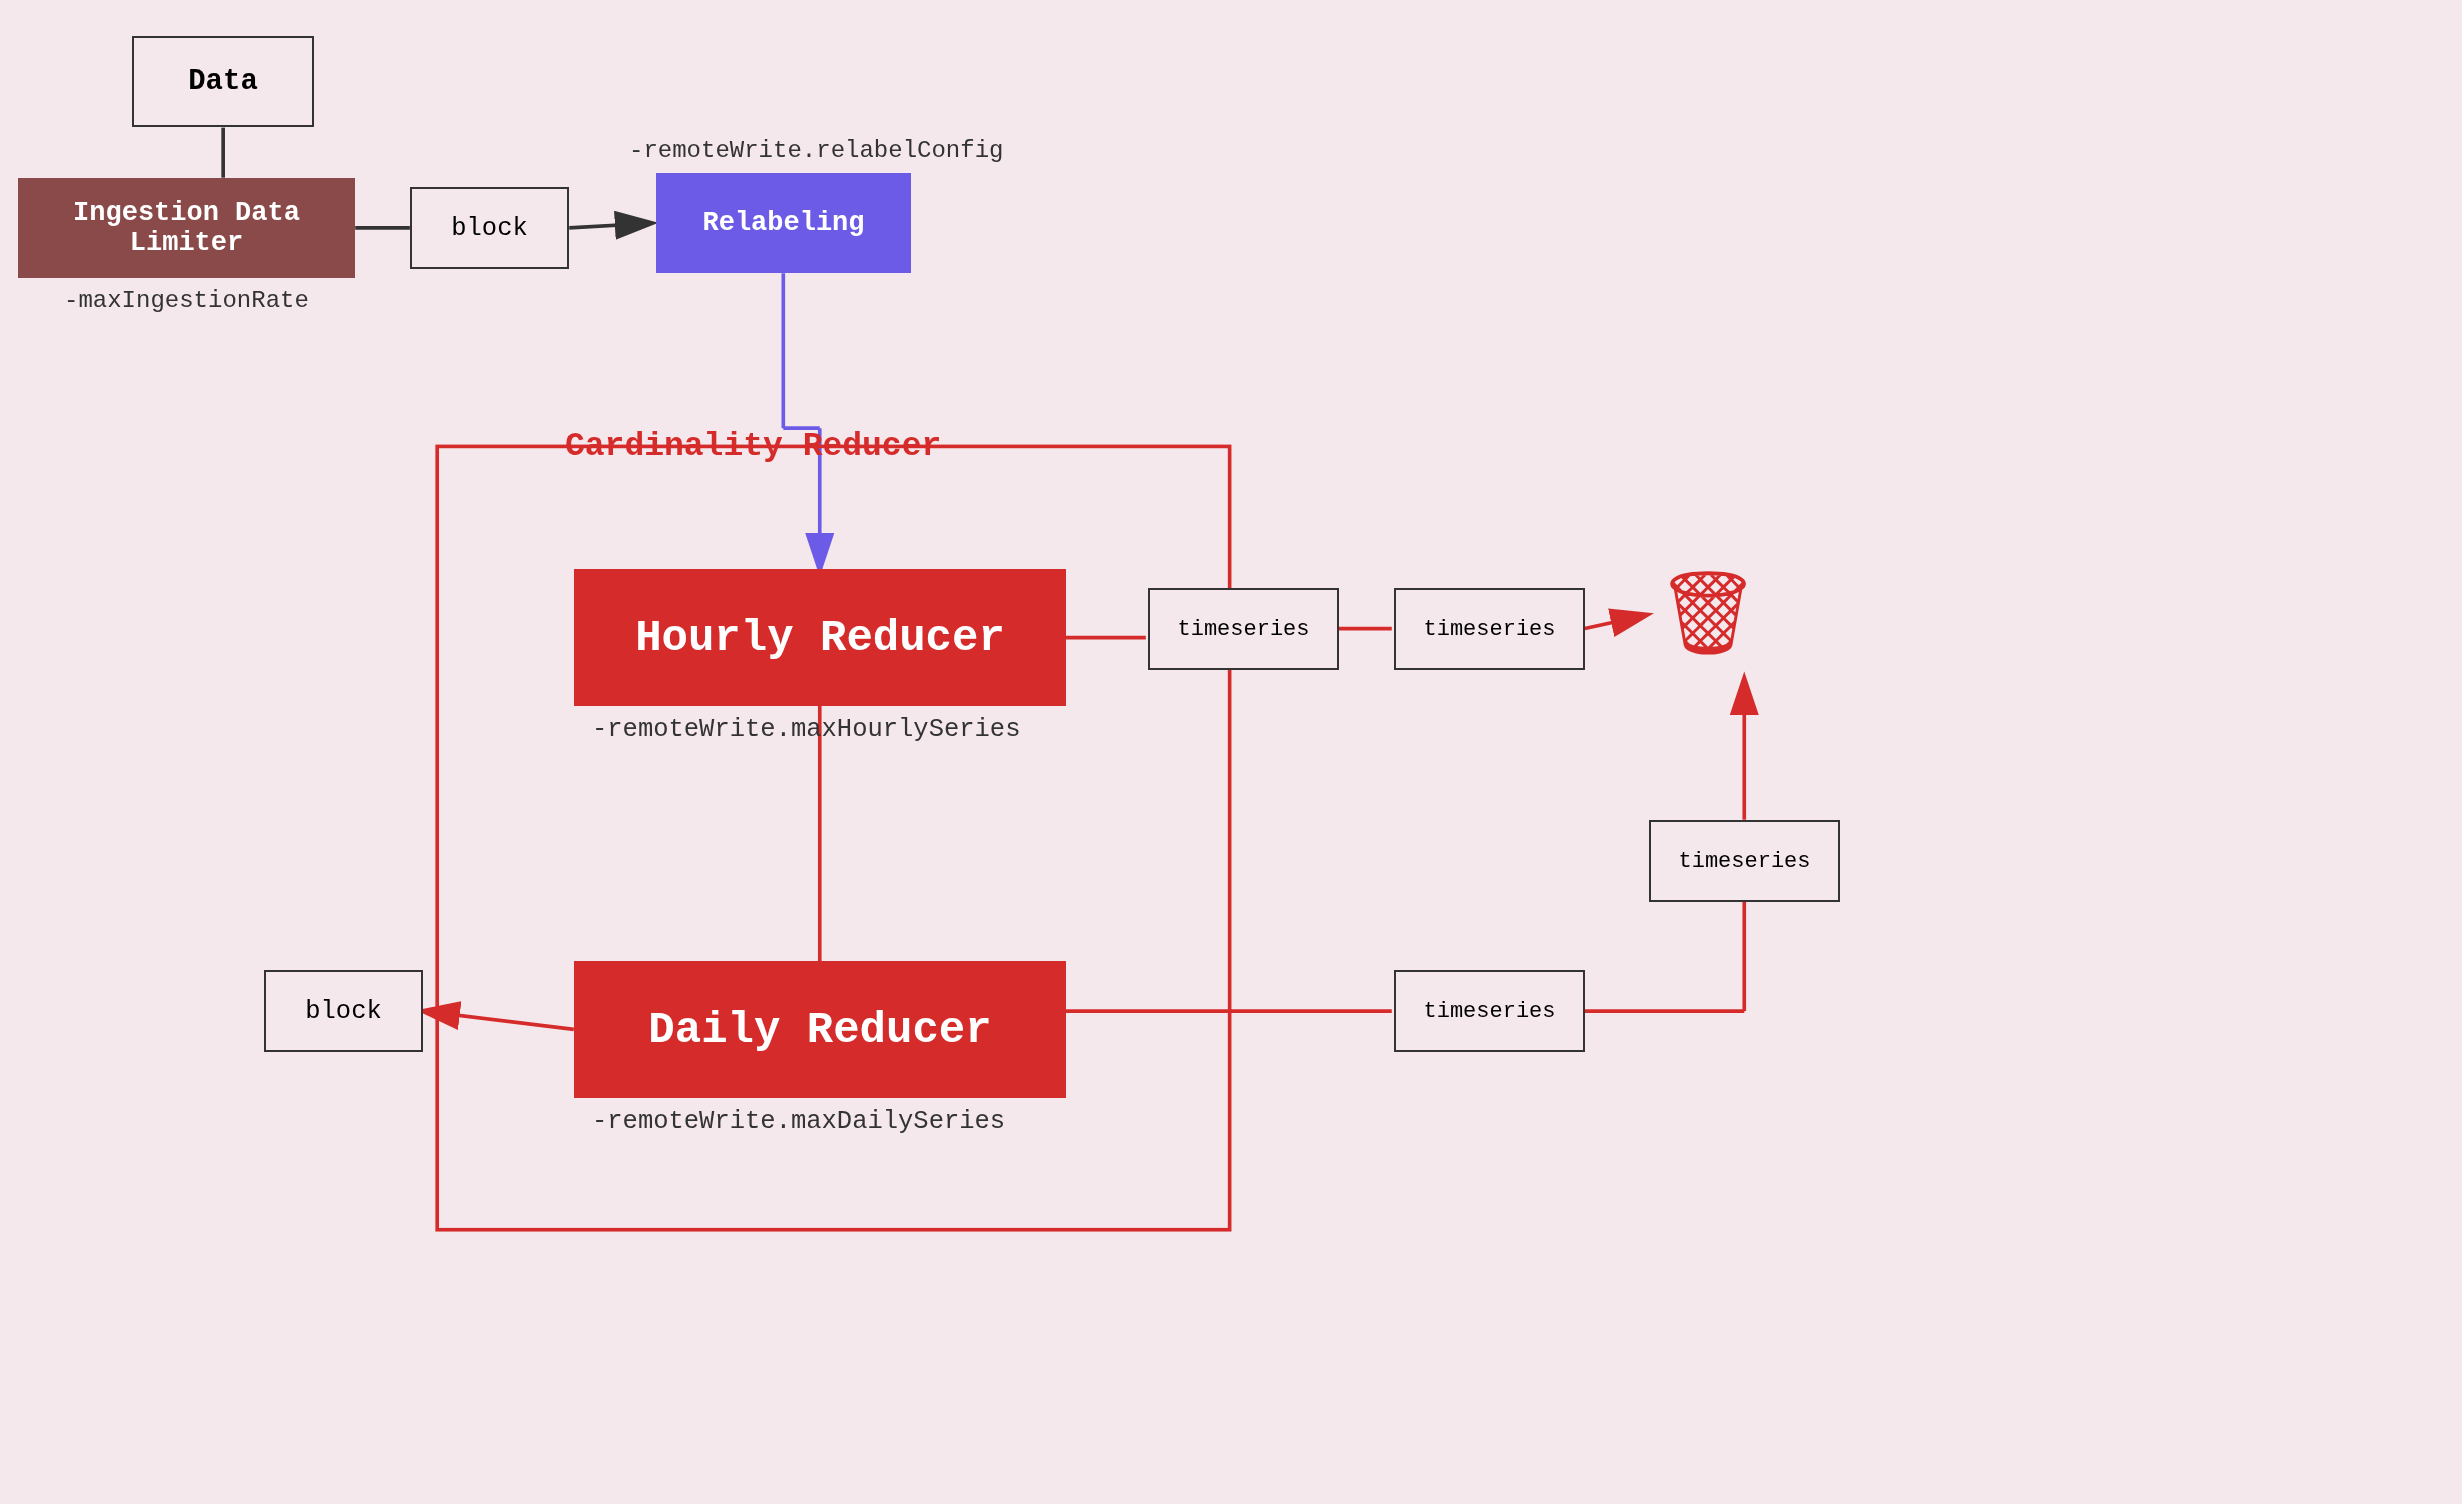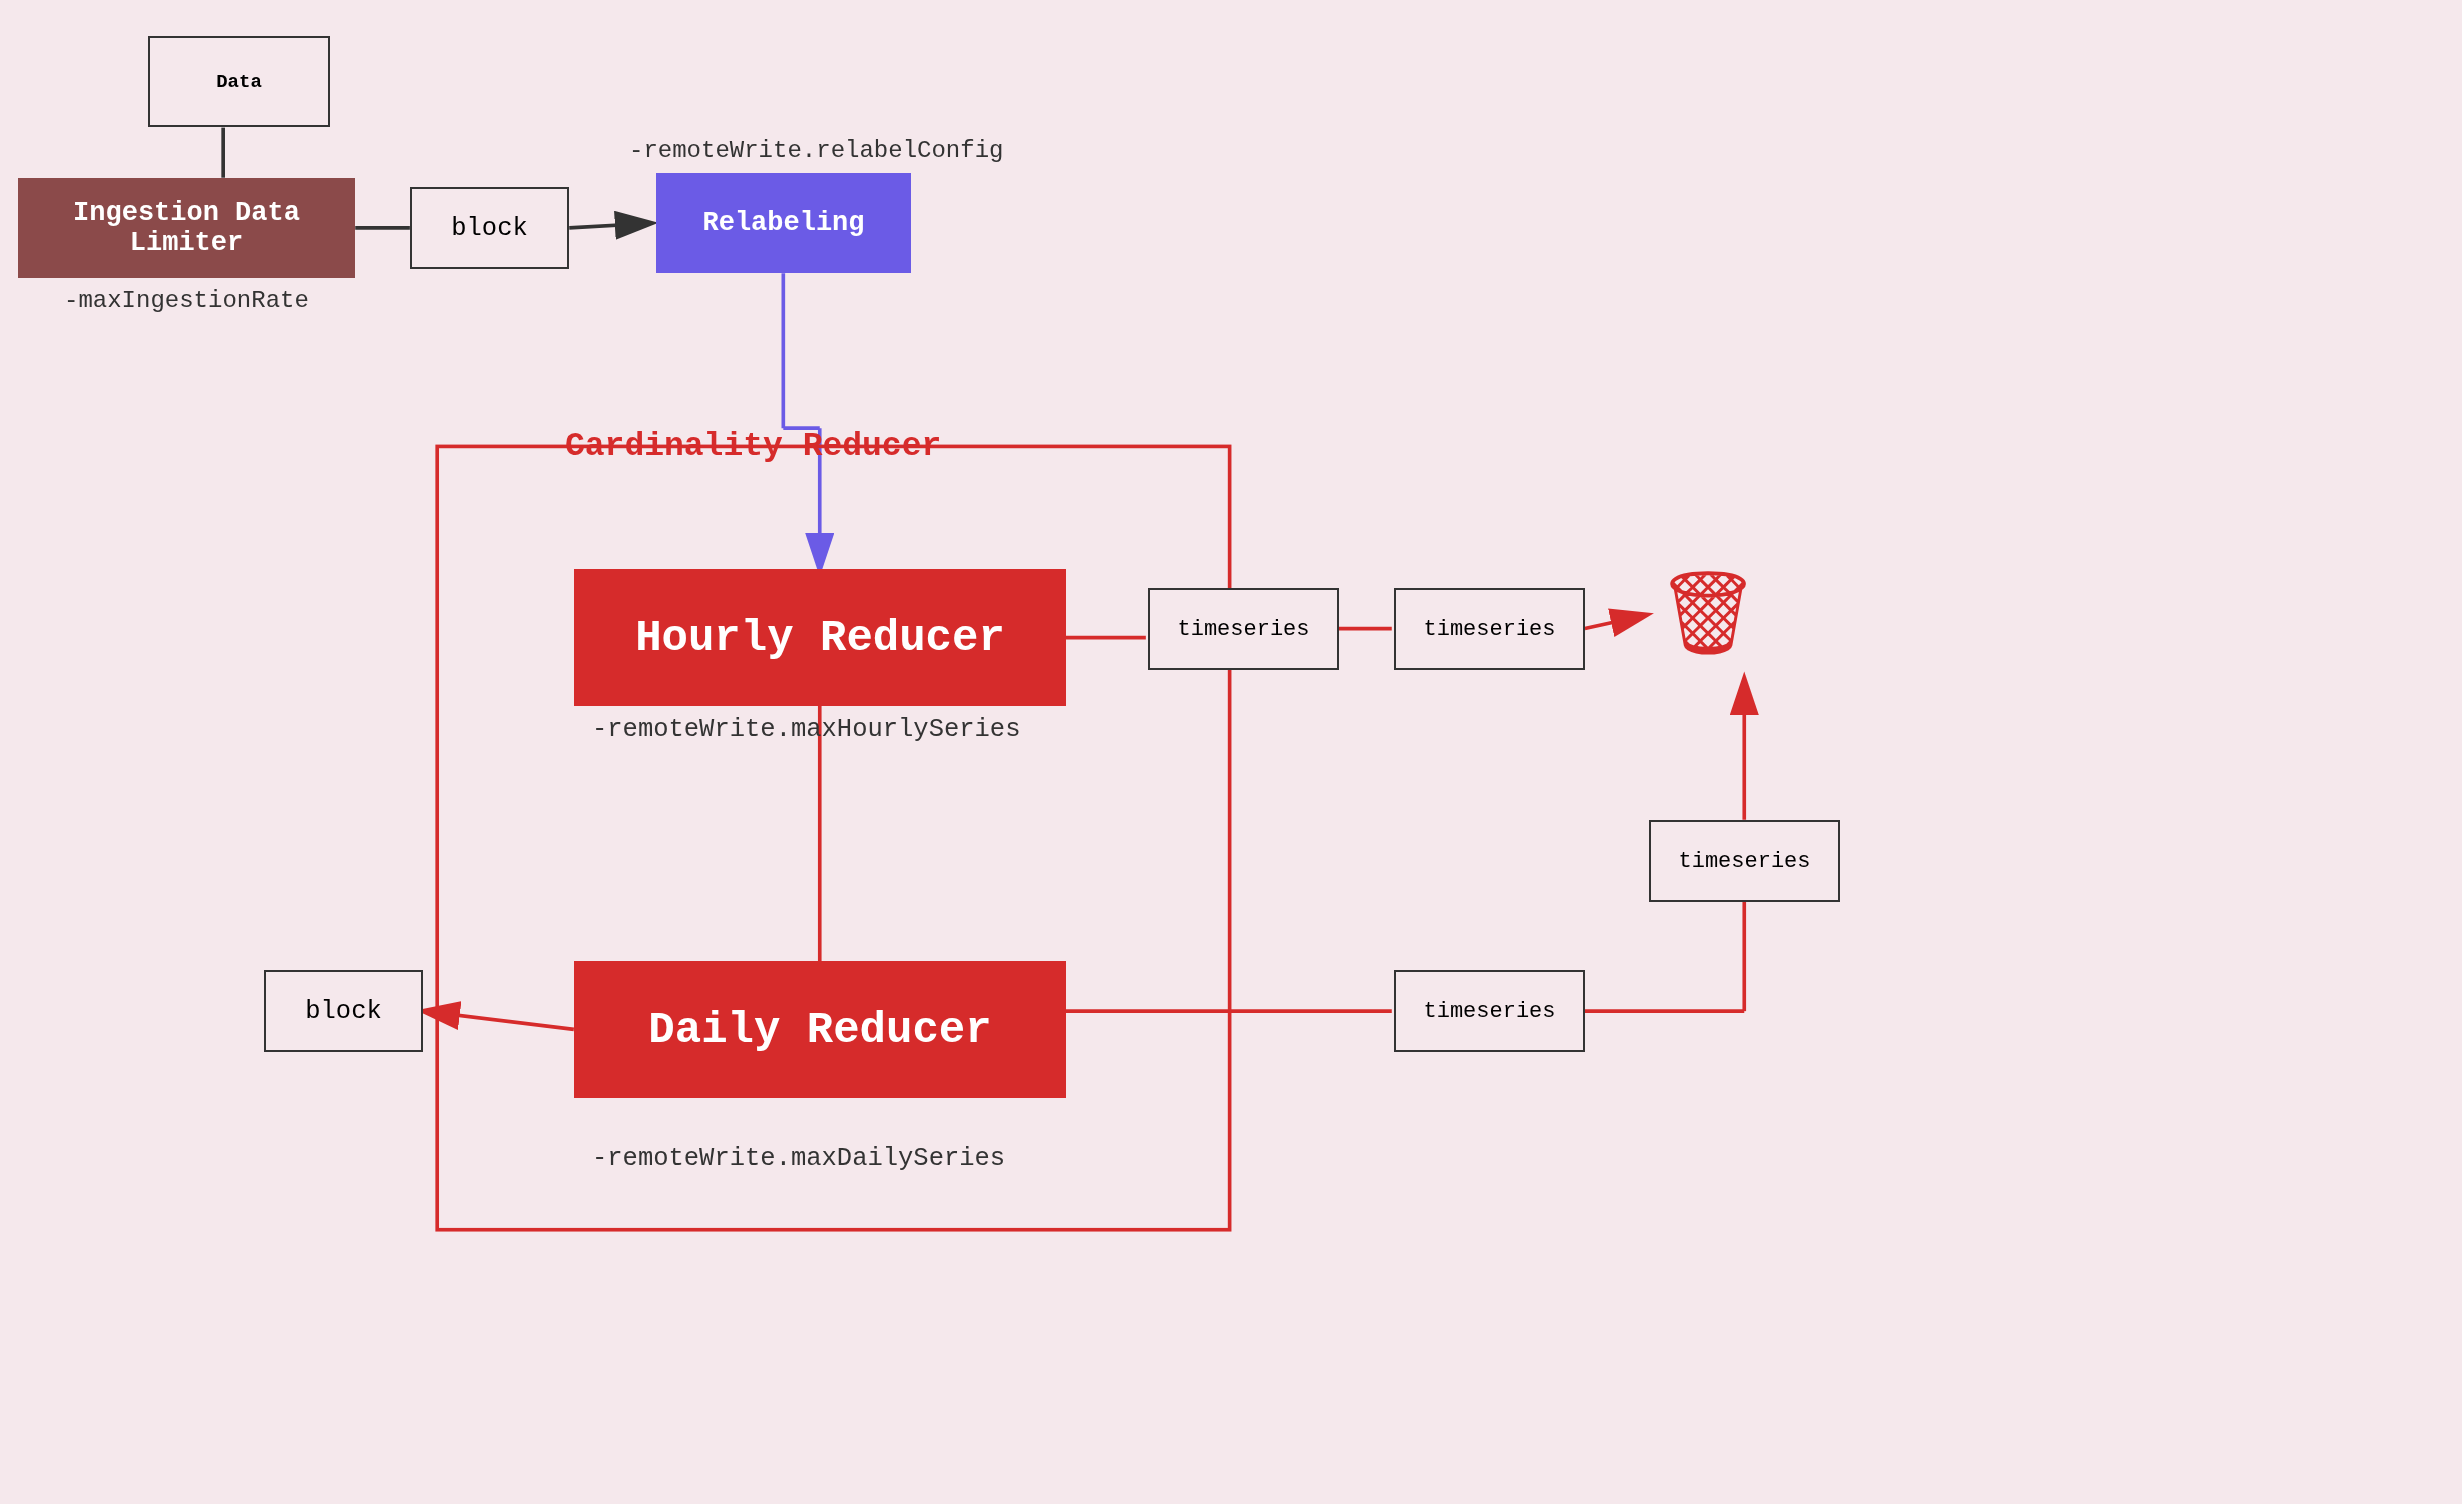--- a/index.html
+++ b/index.html
@@ -25,23 +25,22 @@
       align-items: center;
       justify-content: center;
       text-align: center;
     }
 
     .node-data {
       left: 132px; top: 36px;
       width: 182px; height: 91px;
       border: 2.7px solid #333;
       background: #f5e8ec;
-      font-size: 19px;
-      font-weight: bold;
-      margin-left: 16px;
+      font-size: 29px;
+      font-weight: bold;
     }
 
     .node-ingestion {
       left: 18px; top: 178px;
       width: 337px; height: 100px;
       background: #8B4A4A;
       color: white;
       font-size: 27px;
       font-weight: bold;
     }
@@ -238,21 +237,21 @@
   <div class="cardinality-label">Cardinality Reducer</div>
 
   <div class="node node-hourly">
     <span>Hourly Reducer</span>
   </div>
   <div class="label-below" style="left:592px; top:715px; font-size:25.5px;font-family:Liberation Mono, monospace;">-remoteWrite.maxHourlySeries</div>
 
   <div class="node node-daily">
     <span>Daily Reducer</span>
   </div>
-  <div class="label-below" style="left:592px; top:1107px; font-size:25.5px;margin-top:37px;">-remoteWrite.maxDailySeries</div>
+  <div class="label-below" style="left:592px; top:1107px; font-size:25.5px;">-remoteWrite.maxDailySeries</div>
 
   <div class="node node-block-2">
     <span>block</span>
   </div>
 
   <div class="node node-timeseries-1">
     <span>timeseries</span>
   </div>
 
   <div class="node node-timeseries-2">

